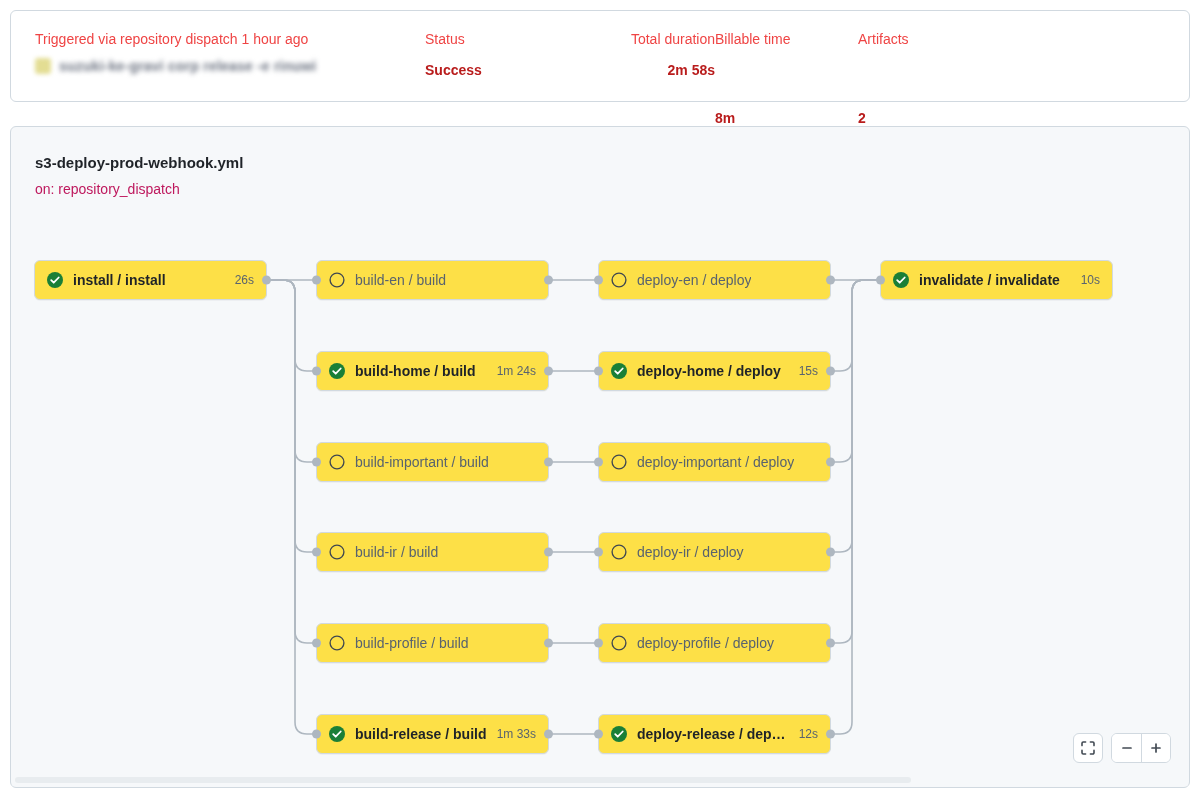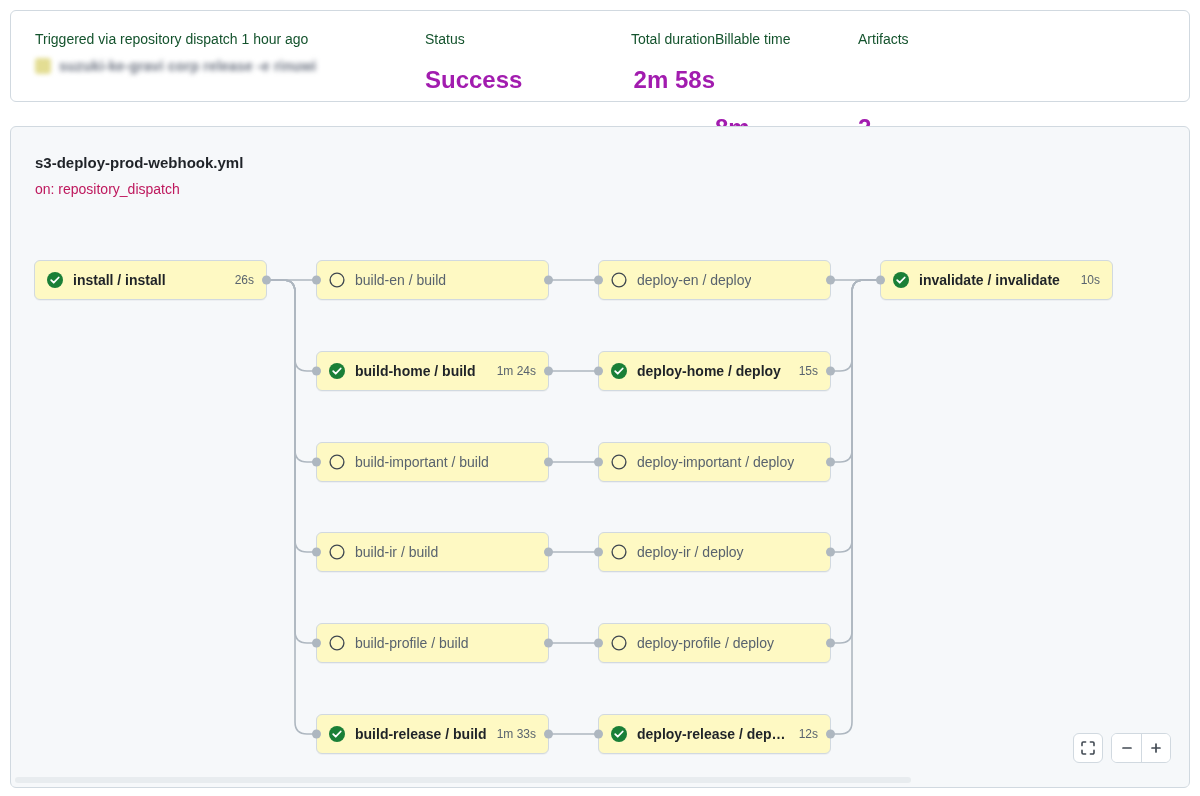--- a/index.html
+++ b/index.html
@@ -29,30 +29,30 @@
   .sum-col { display: flex; flex-direction: column; }
   .sum-col.trigger { width: 390px; }
   .sum-col.status { width: 145px; }
   .sum-col.duration { width: 145px; align-items: flex-end; }
   .sum-col.billable { width: 143px; justify-content: space-between; }
   .sum-col.artifacts { width: auto; gap: 48px; }
 
   .sum-label {
     font-size: 14px;
     line-height: 21px;
-    color: #14532d;
+    color: #ef4444;
     font-weight: 400;
     white-space: nowrap;
   }
   .sum-value {
-    font-size: 24px;
+    font-size: 14px;
     line-height: 27px;
     font-weight: 700;
-    color: #a21caf;
-    margin-top: 16px;
+    color: #b91c1c;
+    margin-top: 7px;
     white-space: nowrap;
   }
 
   
   .actor-line {
     display: flex;
     align-items: center;
     gap: 8px;
     margin-top: 7px;
     height: 18px;
@@ -99,21 +99,21 @@
 
   .canvas { position: absolute; inset: 0; }
   .edges { position: absolute; left: 0; top: 0; width: 1200px; height: 662px; pointer-events: none; }
 
   
   .node {
     position: absolute;
     height: 40px;
     border: 1px solid #d1d9e0;
     border-radius: 6px;
-    background: #fef9c3;
+    background: #fde047;
     display: flex;
     align-items: center;
     padding: 0 12px 0 12px;
     box-shadow: 0 1px 0 rgba(31,35,40,0.04);
   }
   .node .icon { flex: none; width: 16px; height: 16px; display: block; }
   .node .label {
     margin-left: 10px;
     font-size: 14px;
     line-height: 20px;

